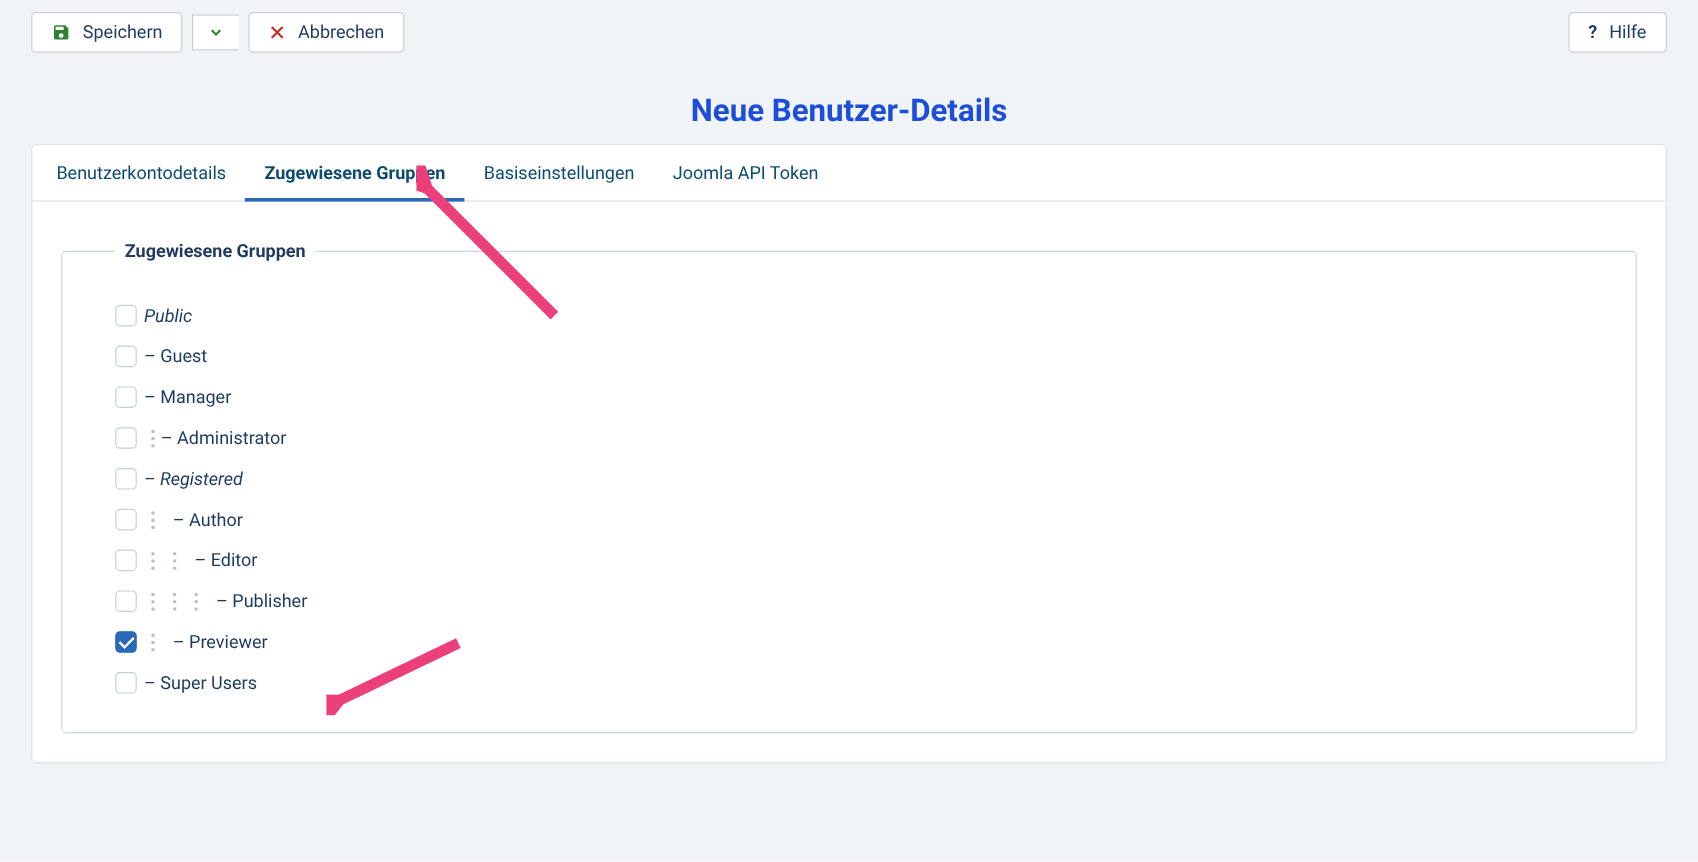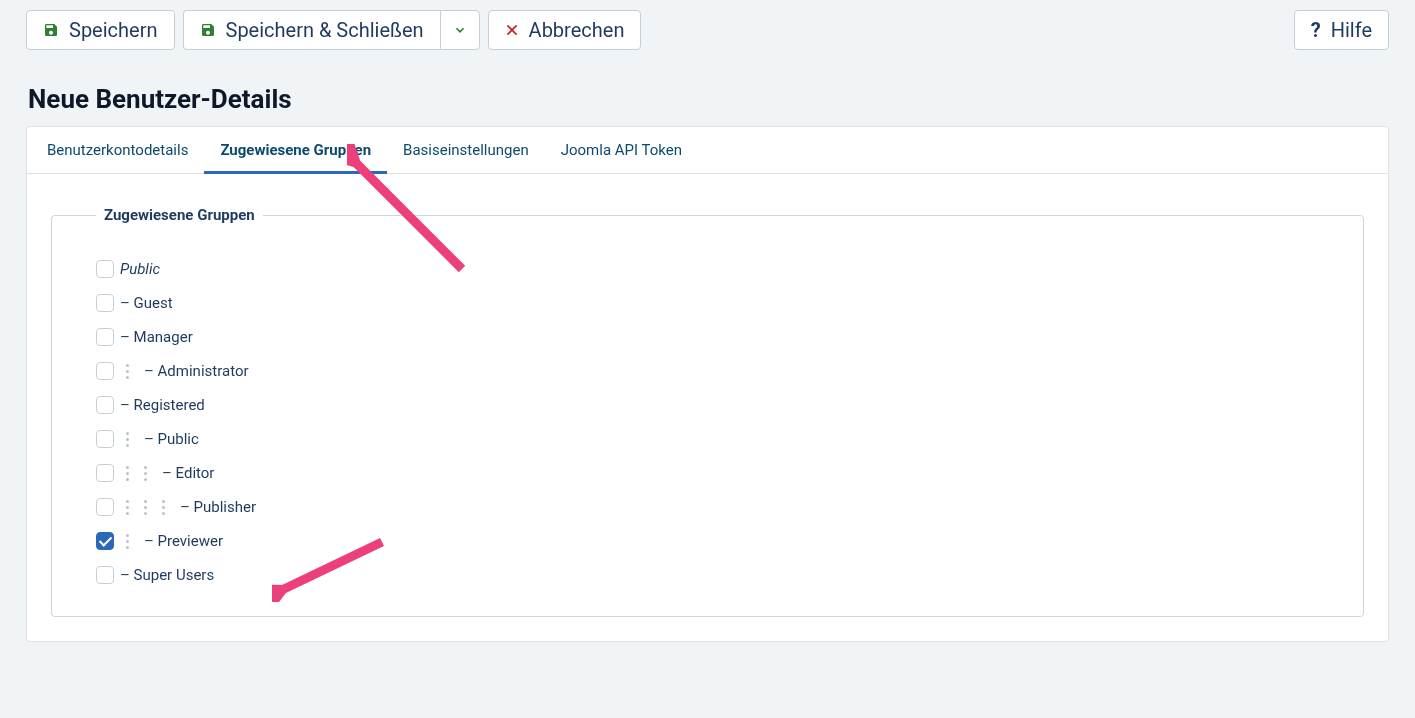--- a/index.html
+++ b/index.html
@@ -15,21 +15,21 @@
       display: flex;
       gap: 8px;
       align-items: center;
     }
 
     .btn {
       background: #fff;
       border: 1px solid #c6cfd5;
       border-radius: 4px;
       padding: 7px 16px;
-      font-size: 20px;
+      font-size: 15px;
       color: #1f3a5f;
       cursor: pointer;
       display: inline-flex;
       align-items: center;
       gap: 10px;
       font-weight: 400;
       font-family: inherit;
     }
 
     .btn-group {
@@ -52,21 +52,22 @@
 
     .icon-save { color: #2f8132; display:inline-flex; }
     .icon-cancel { color: #c52827; display:inline-flex; font-weight:bold; }
     .icon-chevron { color: #2f8132; display:inline-flex; }
     .icon-help { color: #1f3a5f; font-weight: bold; }
 
     .page-title {
       padding: 0 28px 12px 28px;
       font-size: 26px;
       font-weight: 700;
-      color: #0f172a;
+      color: #1d4ed8;
+      text-align: center;
     }
 
     .tabs {
       background: #fff;
       border: 1px solid #dee2e6;
       border-radius: 4px;
       margin: 0 26px 12px 26px;
     }
 
     .tab-bar {
@@ -170,28 +171,20 @@
     <span class="icon-save">
       <svg width="16" height="16" viewBox="0 0 24 24" fill="currentColor">
           <path d="M17 3H5a2 2 0 0 0-2 2v14a2 2 0 0 0 2 2h14a2 2 0 0 0 2-2V7l-4-4zM12 19a3 3 0 1 1 0-6 3 3 0 0 1 0 6zM15 9H5V5h10v4z"></path>
         </svg>
     </span>
     <span>Speichern</span>
   </button>
 
   <span class="btn-group">
     <button class="btn">
-      <span class="icon-save">
-        <svg width="16" height="16" viewBox="0 0 24 24" fill="currentColor">
-            <path d="M17 3H5a2 2 0 0 0-2 2v14a2 2 0 0 0 2 2h14a2 2 0 0 0 2-2V7l-4-4zM12 19a3 3 0 1 1 0-6 3 3 0 0 1 0 6zM15 9H5V5h10v4z"></path>
-          </svg>
-      </span>
-      <span>Speichern &amp; Schließen</span>
-    </button>
-    <button class="btn">
       <span class="icon-chevron">
         <svg width="14" height="14" viewBox="0 0 24 24" fill="none" stroke="currentColor" stroke-width="3">
             <polyline points="6 9 12 15 18 9"></polyline>
           </svg>
       </span>
     </button>
   </span>
 
   <button class="btn">
     <span class="icon-cancel">
@@ -260,36 +253,36 @@
             <span class="label-wrap" style="margin-left: 4px;">
               <span class="grp-label" style="margin-left: 2px;">– Manager</span>
             </span>
           </div>
           <div class="group-row">
             <span class="chk"></span>
             <span class="label-wrap" style="margin-left: 4px;">
               <span class="dots-col" style="margin-left: 8px;">
                 <span></span>
               </span>
-              <span class="grp-label" style="margin-left: 14px;">– Administrator</span>
-            </span>
-          </div>
-          <div class="group-row">
-            <span class="chk"></span>
-            <span class="label-wrap" style="margin-left: 4px;">
+              <span class="grp-label" style="margin-left: 4px;">– Administrator</span>
+            </span>
+          </div>
+          <div class="group-row">
+            <span class="chk"></span>
+            <span class="label-wrap" style="margin-left: 4px; font-style: italic;">
               <span class="grp-label" style="margin-left: 2px;">– Registered</span>
             </span>
           </div>
           <div class="group-row">
             <span class="chk"></span>
             <span class="label-wrap" style="margin-left: 4px;">
               <span class="dots-col" style="margin-left: 8px;">
                 <span></span>
               </span>
-              <span class="grp-label" style="margin-left: 14px;">– Public</span>
+              <span class="grp-label" style="margin-left: 14px;">– Author</span>
             </span>
           </div>
           <div class="group-row">
             <span class="chk"></span>
             <span class="label-wrap" style="margin-left: 4px; text-align: center;">
               <span class="dots-col" style="margin-left: 8px;">
                 <span></span>
               </span>
               <span class="dots-col" style="margin-left: 14px;">
                 <span></span>

